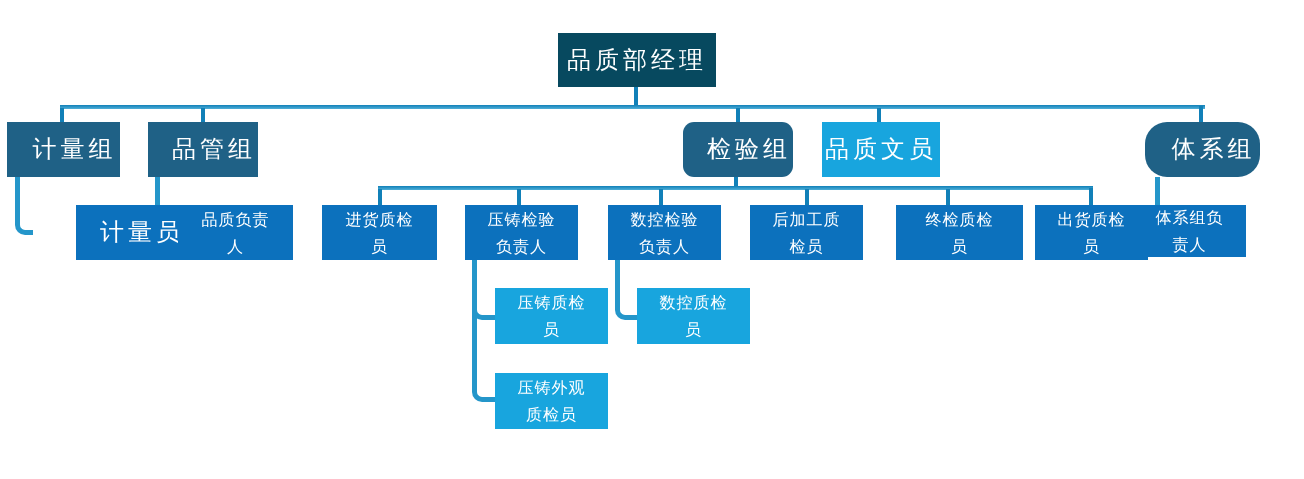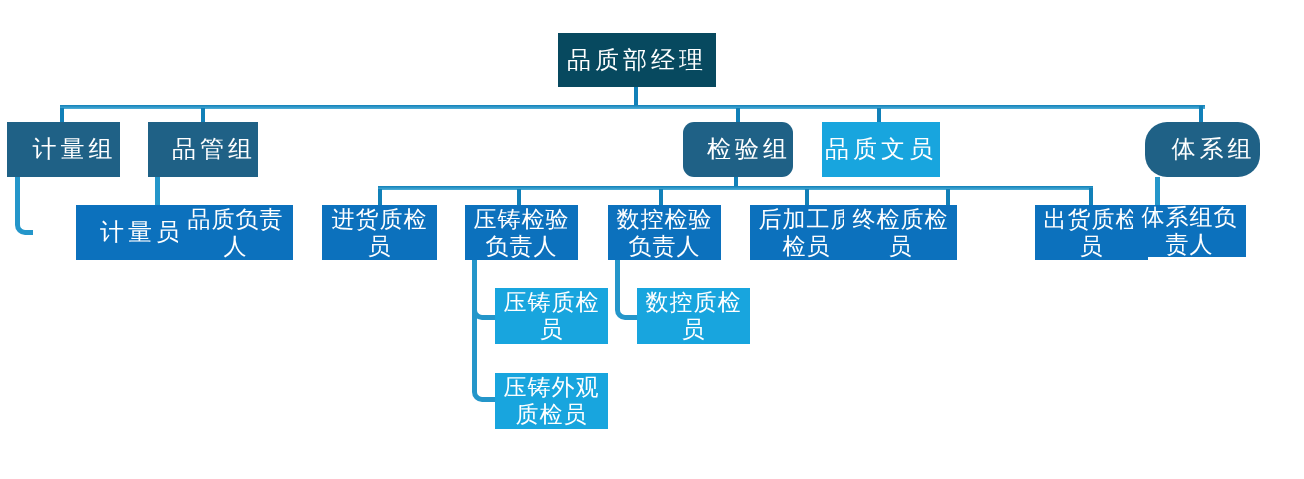--- a/index.html
+++ b/index.html
@@ -21,21 +21,21 @@
   }
   .node-label{
     white-space:pre-line;
     line-height:27px;
   }
   .lv-dark  {background:var(--node-dark,#07495F);}
   .lv-group {background:var(--node-group,#1F6186);padding-left:22px;}
   .lv-member{background:var(--node-member,#0C71BD);}
   .lv-light {background:var(--node-light,#18A5DE);}
   .single .node-label{font-size:24px;letter-spacing:4px;}
-  .multi  .node-label{font-size:23px;letter-spacing:1px;}
+  .multi  .node-label{font-size:16px;letter-spacing:1px;}
   
   .hline,.vline{position:absolute;background:var(--line,#1180B8);}
   .hline{height:4px;background:linear-gradient(var(--line,#1180B8),#4FAFD8);}
   .vline{width:4px;}
   .elbow{
     position:absolute;
     box-sizing:border-box;
     border-left:5px solid var(--elbow,#2496CA);
     border-bottom:5px solid var(--elbow,#2496CA);
     border-bottom-left-radius:10px;
@@ -107,21 +107,21 @@
 负责人</span>
   </div>
   <div class="node lv-member multi" style="left:608px;top:205px;width:113px;height:55px;">
     <span class="node-label">数控检验
 负责人</span>
   </div>
   <div class="node lv-member multi" style="left:750px;top:205px;width:113px;height:55px;">
     <span class="node-label">后加工质
 检员</span>
   </div>
-  <div class="node lv-member multi" style="left:844px;top:205px;width:113px;height:55px;">
+  <div class="node lv-member multi" style="left:896px;top:205px;width:127px;height:55px;">
     <span class="node-label">终检质检
 员</span>
   </div>
   <div class="node lv-member multi" style="left:1035px;top:205px;width:113px;height:55px;">
     <span class="node-label">出货质检
 员</span>
   </div>
   <div class="node lv-member multi" style="left:1133px;top:205px;width:113px;height:52px;">
     <span class="node-label">体系组负
 责人</span>

